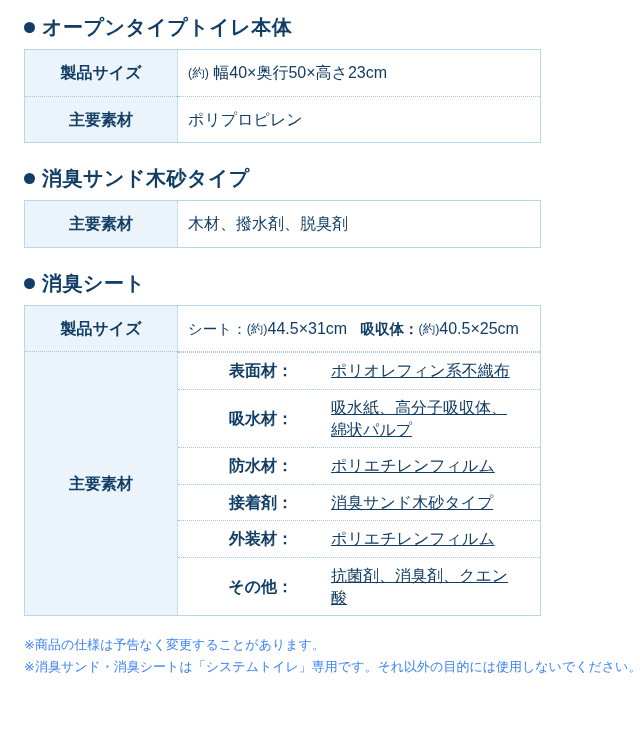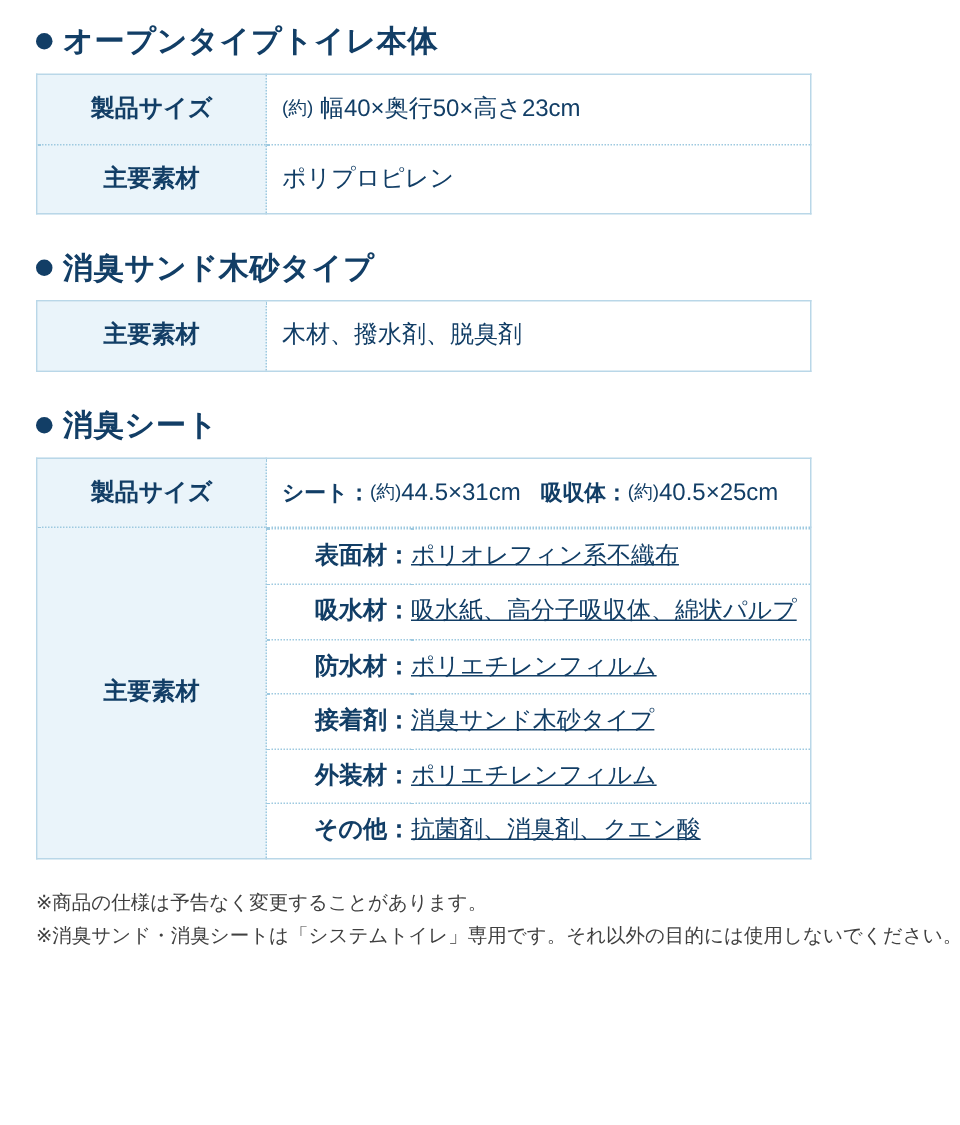--- a/index.html
+++ b/index.html
@@ -84,21 +84,21 @@
   
   td.value.sub {
     padding: 0;
   }
   table.sub {
     width: 100%;
     border-collapse: collapse;
     table-layout: fixed;
   }
   table.sub td {
-    padding: 7px 0;
+    padding: 7px 19px;
     font-size: 16px;
     vertical-align: middle;
   }
   table.sub tr + tr td {
     border-top: 1.5px dotted #9ec9e0;
   }
   td.sub-key {
     width: 96px;
     text-align: right;
     font-weight: bold;
@@ -115,21 +115,21 @@
     background: #eaf4fa;
     color: #123e66;
     font-weight: bold;
     text-align: center;
     border-right: 1.5px dotted #9ec9e0;
   }
 
   
   .notes {
     margin-top: 18px;
-    color: #404040;
+    color: #3b82f6;
     font-size: 13px;
     line-height: 1.7;
   }
   .notes div {
     white-space: nowrap;
   }
 </style>
 </head>
 <body>
 
@@ -172,21 +172,21 @@
   <div class="section last">
     <div class="section-head">
       <span class="bullet"></span>
       <span>消臭シート</span>
     </div>
     <table class="spec">
       <tbody>
         <tr>
           <td class="label">製品サイズ</td>
           <td class="value">
-            <span style="font-weight:bold;font-size:14.5px;">シート：</span><span class="approx">(約)</span><span>44.5×31cm</span>
+            <span style="font-weight:normal;font-size:14.5px;">シート：</span><span class="approx">(約)</span><span>44.5×31cm</span>
             &nbsp;
             <span style="font-weight:bold;font-size:14.5px;">吸収体：</span><span class="approx">(約)</span><span>40.5×25cm</span>
           </td>
         </tr>
         <tr class="dashed-top">
           <td class="vlabel">主要素材</td>
           <td class="value sub">
             <table class="sub">
               <tbody>
                 <tr>

